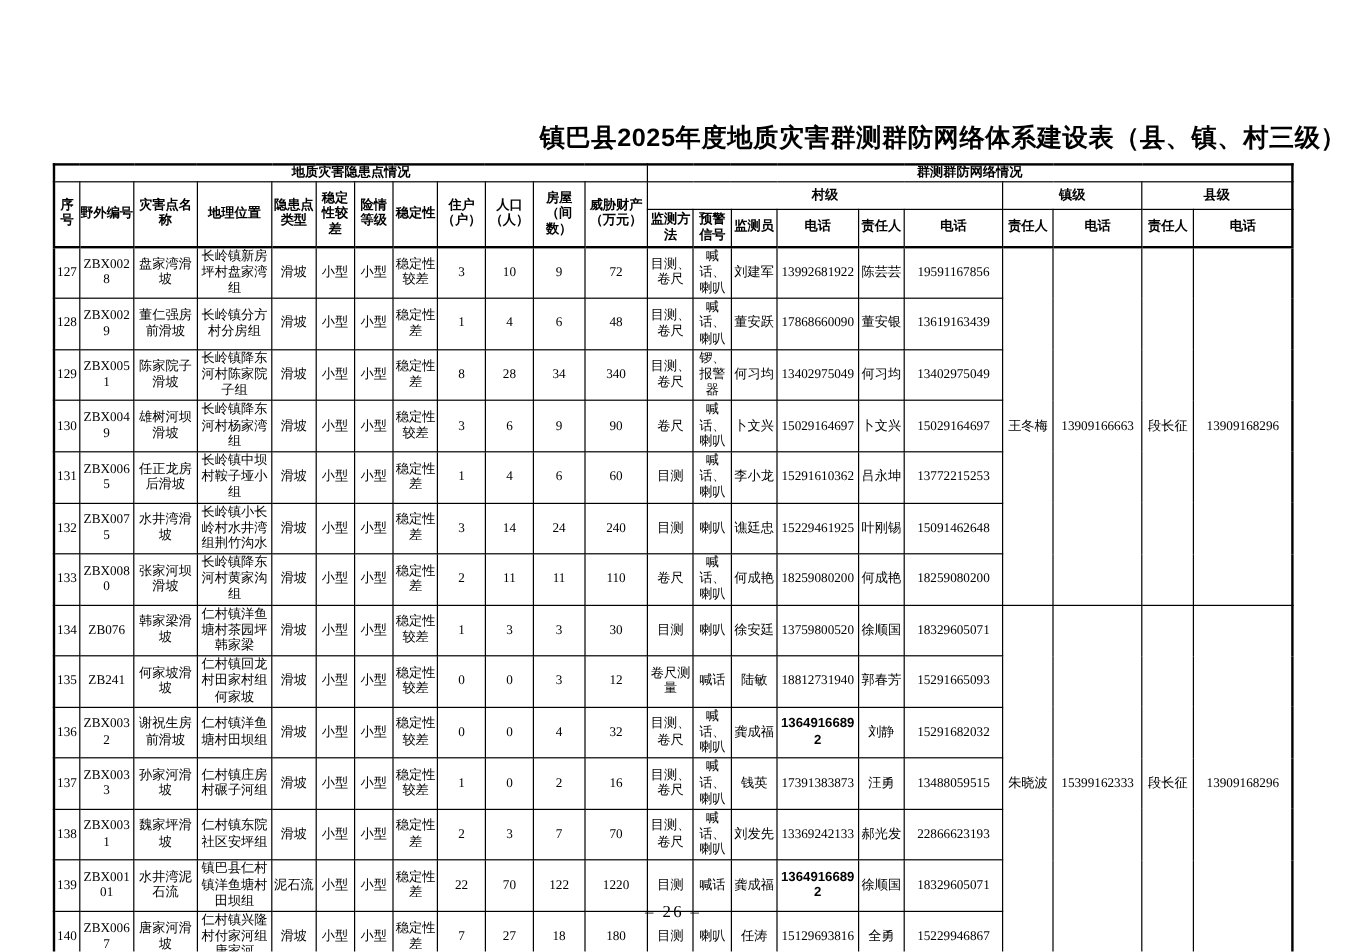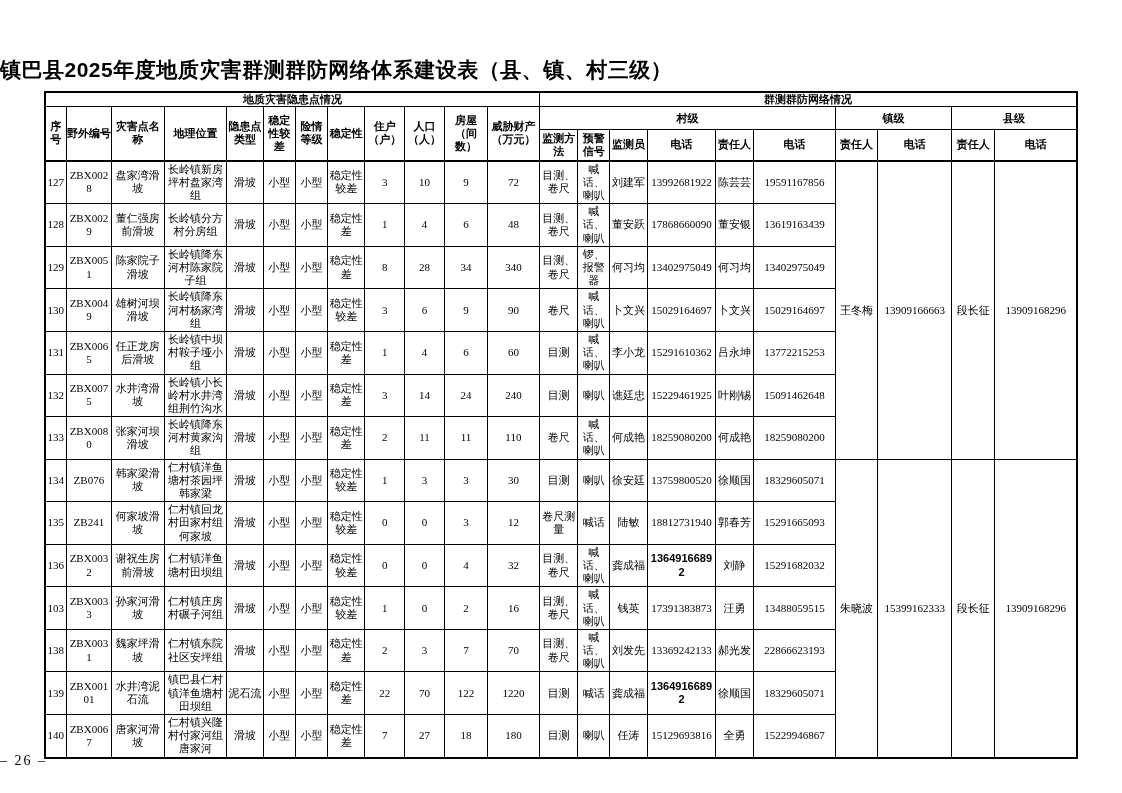--- a/index.html
+++ b/index.html
@@ -6,22 +6,22 @@
   html, body {
     margin: 0; padding: 0;
     width: 1122px; height: 793px;
     background: #ffffff;
     color: #000;
     font-family: "Liberation Sans", sans-serif;
     position: relative;
   }
   .page-title {
     margin: 0;
-    padding-top: 56px;
-    text-align: left;
+    padding-top: 101px;
+    text-align: right;
     font-size: 21px;
     font-weight: 700;
     letter-spacing: 0.5px;
     font-family: "Liberation Sans", "DejaVu Sans", sans-serif;
   }
   table.main {
     border-collapse: collapse;
     table-layout: fixed;
     margin-left: 44px;
     margin-top: 7px;
@@ -51,21 +51,21 @@
   tbody td {
     font-size: 11px;
     font-family: "Liberation Serif", "DejaVu Serif", serif;
     height: 40px;
   }
   tbody td.bold { font-weight: 700; font-family: "Liberation Sans", sans-serif; }
   .page-footer {
     position: absolute;
     left: 0; right: 0;
     bottom: 24px;
-    text-align: left;
+    text-align: center;
     font-size: 14px;
     font-family: "Liberation Serif", "DejaVu Serif", serif;
     letter-spacing: 2px;
   }
 </style>
 </head>
 <body>
 
 <h1 class="page-title">镇巴县2025年度地质灾害群测群防网络体系建设表（县、镇、村三级）</h1>
 
@@ -332,21 +332,21 @@
         <td>4</td>
         <td>32</td>
         <td>目测、卷尺</td>
         <td>喊话、喇叭</td>
         <td>龚成福</td>
         <td class="bold">13649166892</td>
         <td>刘静</td>
         <td>15291682032</td>
       </tr>
       <tr>
-        <td>103</td>
+        <td>137</td>
         <td>ZBX0033</td>
         <td>孙家河滑坡</td>
         <td>仁村镇庄房村碾子河组</td>
         <td>滑坡</td>
         <td>小型</td>
         <td>小型</td>
         <td>稳定性较差</td>
         <td>1</td>
         <td>0</td>
         <td>2</td>

